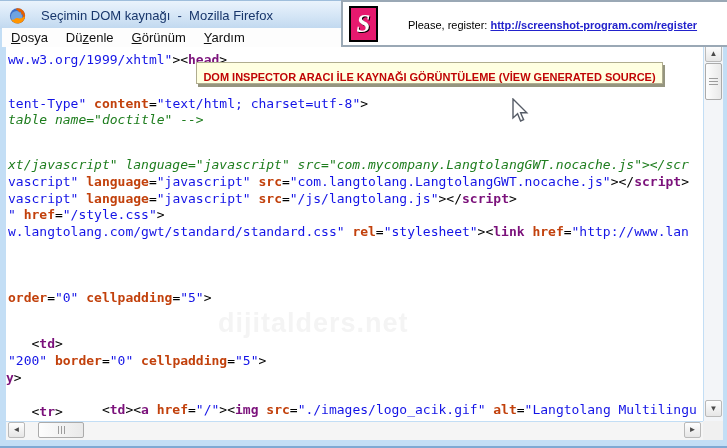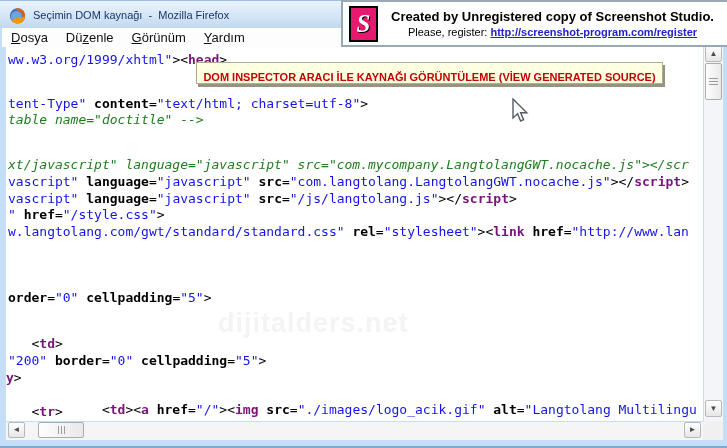--- a/index.html
+++ b/index.html
@@ -4,33 +4,33 @@
 <style>
   html,body{margin:0;padding:0;}
   body{width:727px;height:448px;font-family:"Liberation Sans",sans-serif;}
   .window{position:relative;width:727px;height:448px;background:#C3DEF5;overflow:hidden;
           border-bottom:2px solid #7FA9D3;box-sizing:border-box;}
   
   .titlebar{position:absolute;left:0;top:0;width:727px;height:28px;
     background:linear-gradient(#EAF3FC,#D4E5F6 55%,#C0D8EF);
     border-top:1px solid #9FBEDC;display:flex;align-items:center;}
   .ff-icon{width:17px;height:17px;margin-left:9px;margin-right:7px;flex:0 0 auto;}
-  .title-text{font-size:11px;color:#18366B;white-space:pre;}
+  .title-text{font-size:13px;color:#18366B;white-space:pre;margin-left:8px;}
   
   .menubar{position:absolute;left:2px;top:28px;width:723px;height:19px;background:#FDFDFD;
     display:flex;align-items:center;font-size:13px;color:#101010;}
   .menu-item{padding:3px 9px;cursor:default;}
   .menu-item u{text-decoration:underline;}
   
   .content{position:absolute;left:6px;top:47px;width:697px;height:374px;background:#FFFFFF;overflow:hidden;}
   .code-line{position:absolute;white-space:pre;font-family:"DejaVu Sans Mono","Liberation Mono",monospace;
     font-size:13px;line-height:15px;color:#000;}
   .seg-p{color:#000000;}
   .seg-t{color:#7B117B;font-weight:bold;}
-  .seg-a{color:#000000;font-weight:bold;}
+  .seg-a{color:#c2410c;font-weight:bold;}
   .seg-v{color:#1414E6;}
   .seg-c{color:#1E7D1E;font-style:italic;}
   .site-watermark{position:absolute;left:212px;top:261px;font-size:27px;font-weight:bold;
     color:#F4F4F4;letter-spacing:1px;font-family:"Liberation Sans",sans-serif;}
   
   .tooltip{position:absolute;left:196px;top:62px;width:465px;height:20px;background:#FFFFE1;
     border:1px solid #B0AD8F;box-shadow:2px 3px 0 #95957F;z-index:30;
     display:flex;align-items:center;justify-content:center;}
   .tooltip span{font-size:11px;font-weight:bold;color:#C00505;white-space:nowrap;margin-top:7px;}
   
@@ -105,21 +105,20 @@
 
   <div class="tooltip">
     <span>DOM INSPECTOR ARACI İLE KAYNAĞI GÖRÜNTÜLEME (VİEW GENERATED SOURCE)</span>
   </div>
 
   <div class="badge">
     <div class="badge-logo">
       <span>S</span>
     </div>
     <div class="badge-text">
-      <div class="badge-line1">Created by Unregistered copy of Screenshot Studio.</div>
       <div class="badge-line2">
         <span>Please, register:</span>
         <span class="badge-link">http://screenshot-program.com/register</span>
       </div>
     </div>
   </div>
 
   <div class="vscroll">
     <div class="sb-btn" style="top:0;">▲</div>
     <div class="sb-thumb" style="left:1px;top:18px;width:17px;height:37px;">

